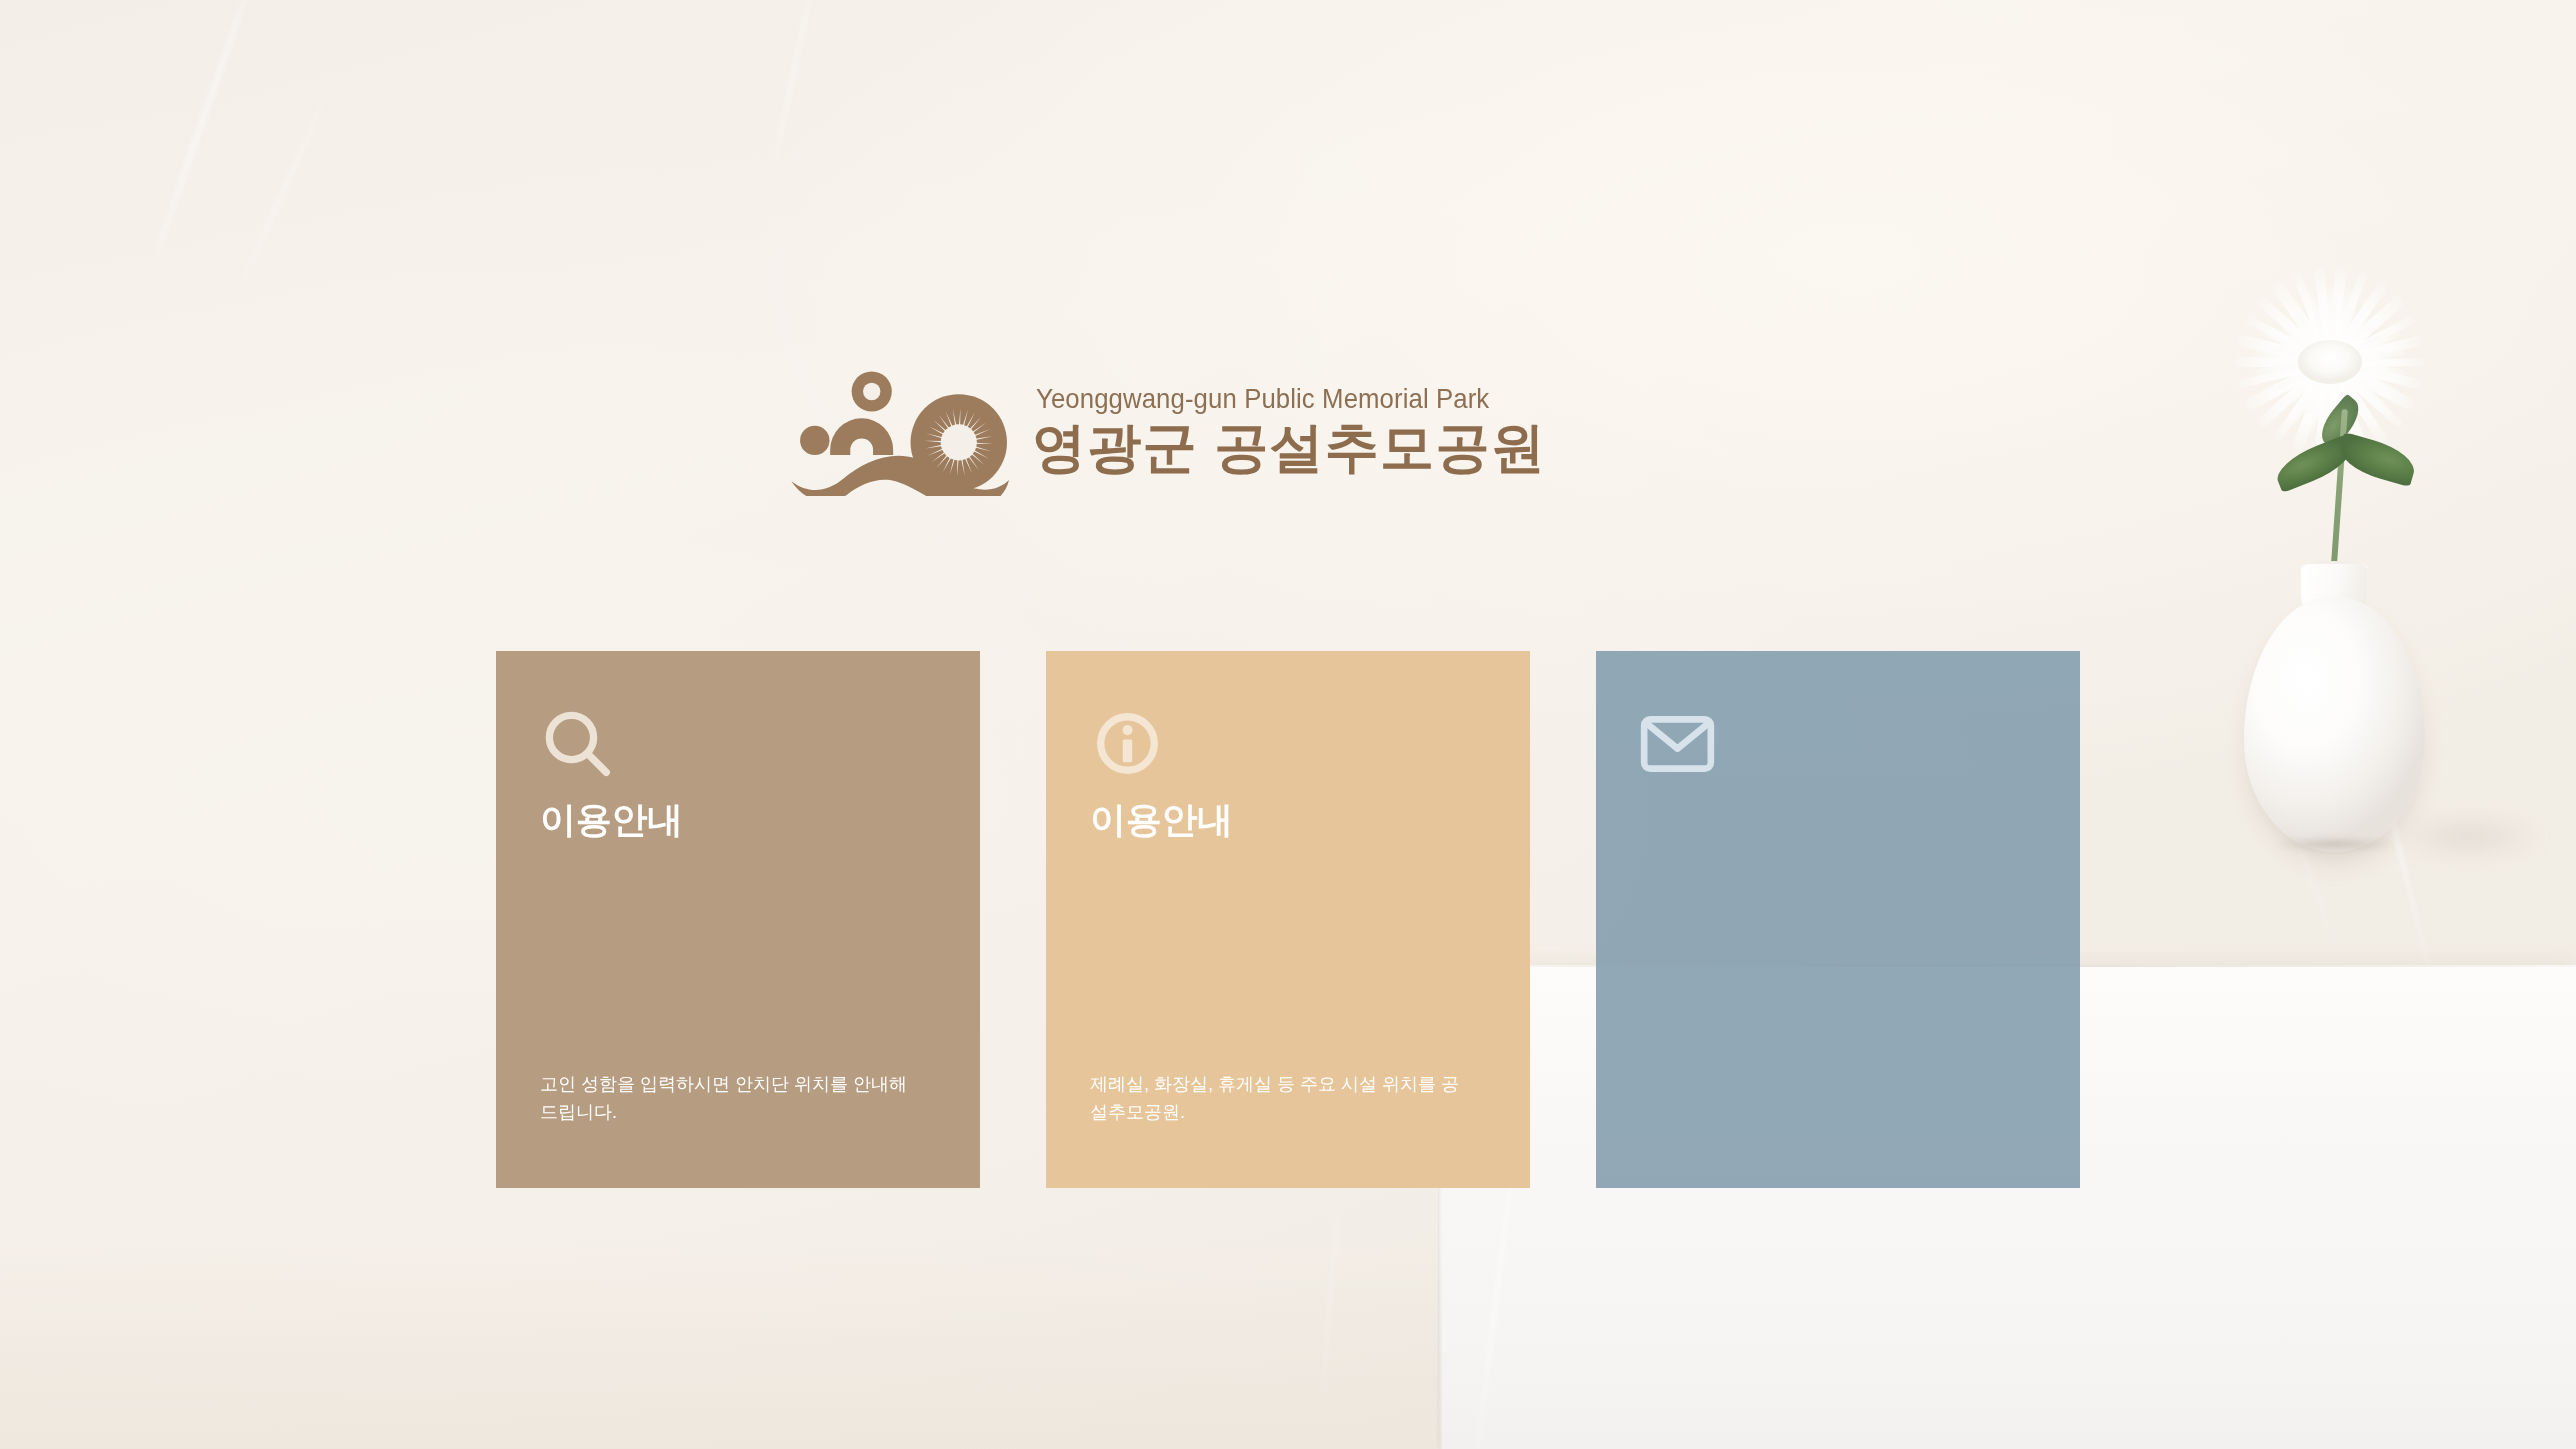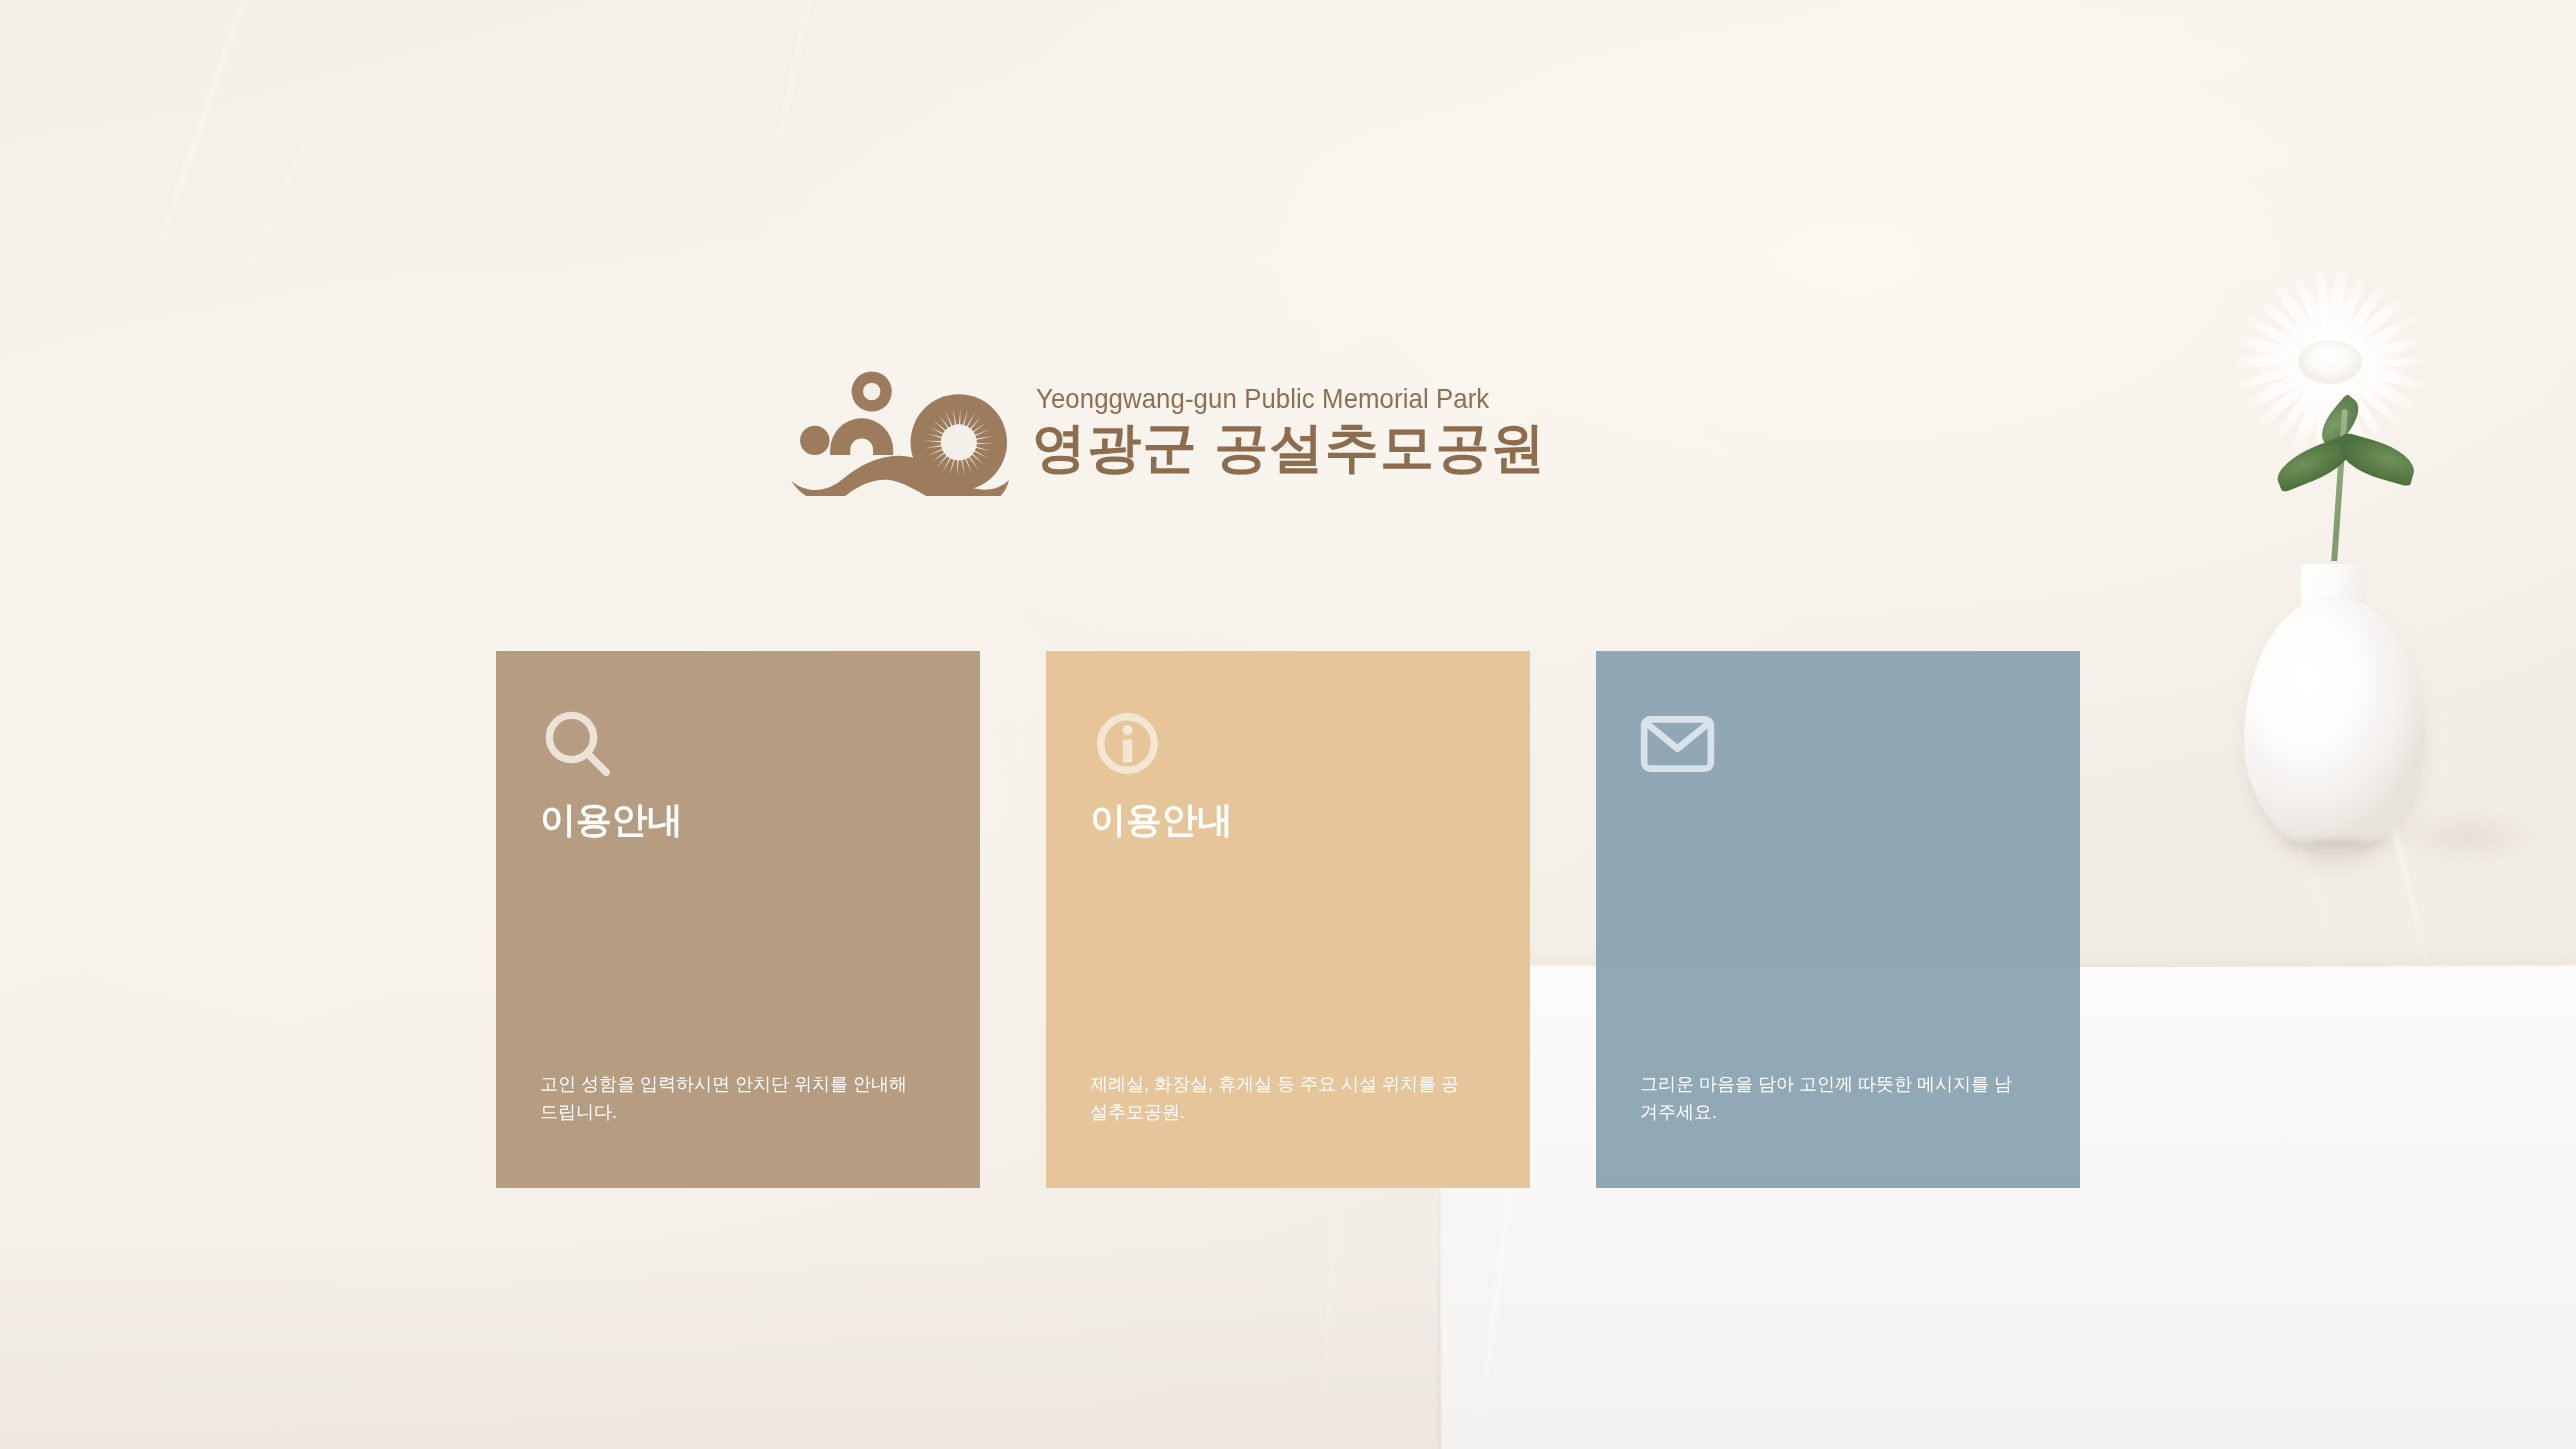--- a/index.html
+++ b/index.html
@@ -396,18 +396,17 @@
     </div>
 
     <div class="card card-3">
       <div class="card-icon">
         <svg width="75" height="60" viewBox="0 0 112 90" fill="none">
           <rect x="6" y="8" width="100" height="74" rx="9" class="icon-light-3" stroke-width="10"></rect>
           <path d="M12 16 L56 52 L100 16" class="icon-light-3" stroke-width="10" stroke-linecap="round" stroke-linejoin="round"></path>
         </svg>
       </div>
       <div class="card-spacer"></div>
-      <p class="card-desc">그리운 마음을 담아 고인께 따뜻한 메시지를 남겨주세요.</p>
     </div>
 
   </div>
 </div>
 
 
 </body></html>

